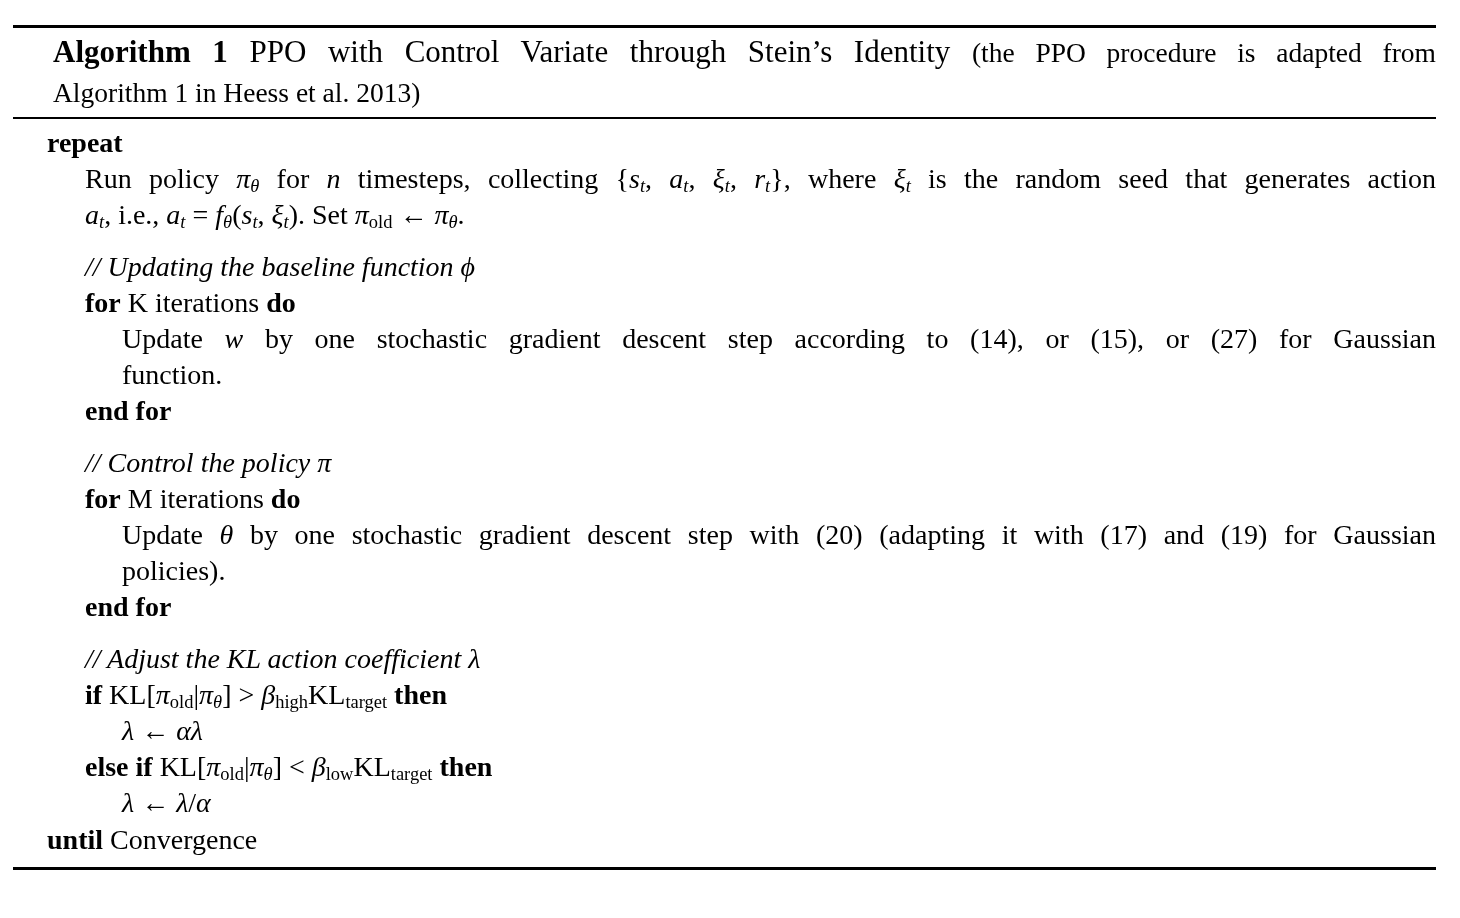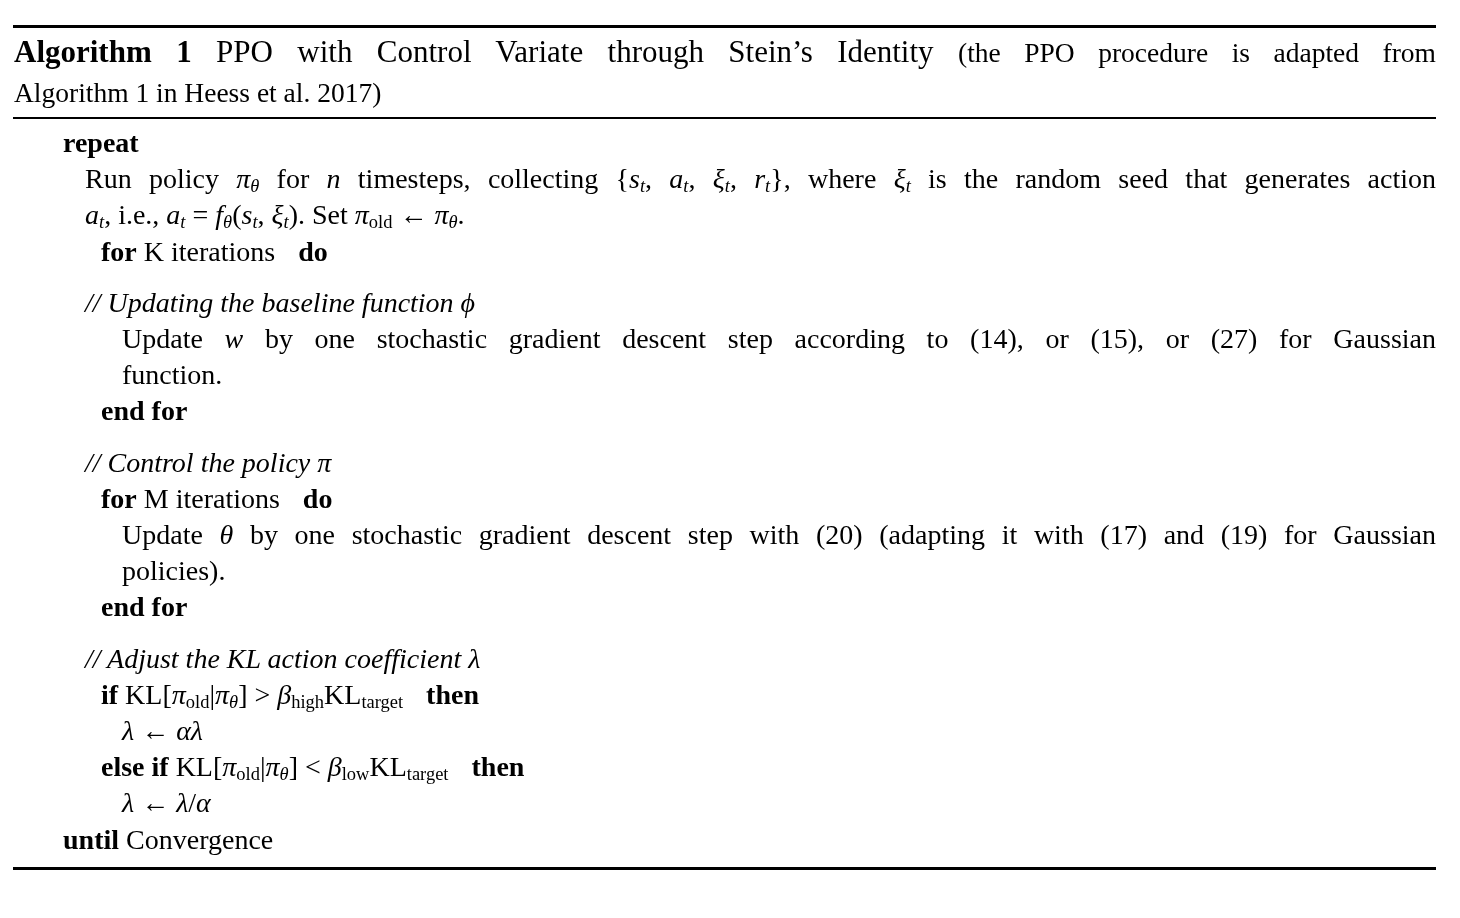--- a/index.html
+++ b/index.html
@@ -12,61 +12,61 @@
   }
   .page { position: relative; width: 1460px; height: 918px; }
   .algo { position: absolute; left: 13px; top: 25px; width: 1423px; }
 
   .rule { width: 100%; background: #000000; }
   .rule-top { height: 3px; }
   .rule-mid { height: 2px; }
   .rule-bottom { height: 3px; }
 
   .caption { font-size: 31px; line-height: 39px; padding: 4px 0 5px 1px; }
-  .caption .line { text-align: left; }
+  .caption .line { text-align: left; margin-left: 39px; }
   .caption .line.justify { text-align: justify; text-align-last: justify; }
   .caption .seg-tb { font-weight: bold; }
   .caption .seg-tr { }
   .caption .seg-ts { font-size: 27.5px; }
 
   .algo-body { font-size: 28px; line-height: 36.2px; padding: 6px 0 9px 0; }
   .algo-body .line { text-align: left; }
   .algo-body .line.justify { text-align: justify; text-align-last: justify; }
   .algo-body .indent-0 { padding-left: 34px; }
   .algo-body .indent-1 { padding-left: 72px; }
   .algo-body .indent-2 { padding-left: 109px; }
   .algo-body .gap { margin-top: 15px; }
 
-  .seg-b { font-weight: bold; margin-left: 16px; }
+  .seg-b { font-weight: bold; }
   .seg-r { }
   .seg-i { font-style: italic; }
   .seg-sub, .seg-subi {
     font-size: 66%;
     vertical-align: -0.24em;
     line-height: 0;
   }
   .seg-subi { font-style: italic; }
 </style>
 </head>
 <body>
 
 <div class="page">
   <div class="algo">
     <div class="rule rule-top"></div>
     <div class="caption">
         <div class="line indent-0 justify"><span class="seg-tb">Algorithm 1</span><span class="seg-tr"> PPO with Control Variate through Stein’s Identity </span><span class="seg-ts">(the PPO procedure is adapted from</span></div>
-        <div class="line indent-0"><span class="seg-ts">Algorithm 1 in Heess et al. 2017)</span></div>
+        <div class="line indent-0"><span class="seg-ts">Algorithm 1 in Heess et al. 2013)</span></div>
       </div>
     <div class="rule rule-mid"></div>
     <div class="algo-body">
         <div class="line indent-0"><span class="seg-b">repeat</span></div>
         <div class="line indent-1 justify"><span class="seg-r">Run policy </span><span class="seg-i">π</span><span class="seg-subi">θ</span><span class="seg-r"> for </span><span class="seg-i">n</span><span class="seg-r"> timesteps, collecting </span><span class="seg-r">{</span><span class="seg-i">s</span><span class="seg-subi">t</span><span class="seg-r">, </span><span class="seg-i">a</span><span class="seg-subi">t</span><span class="seg-r">, </span><span class="seg-i">ξ</span><span class="seg-subi">t</span><span class="seg-r">, </span><span class="seg-i">r</span><span class="seg-subi">t</span><span class="seg-r">}, where </span><span class="seg-i">ξ</span><span class="seg-subi">t</span><span class="seg-r"> is the random seed that generates action</span></div>
         <div class="line indent-1"><span class="seg-i">a</span><span class="seg-subi">t</span><span class="seg-r">, i.e., </span><span class="seg-i">a</span><span class="seg-subi">t</span><span class="seg-r"> = </span><span class="seg-i">f</span><span class="seg-subi">θ</span><span class="seg-r">(</span><span class="seg-i">s</span><span class="seg-subi">t</span><span class="seg-r">, </span><span class="seg-i">ξ</span><span class="seg-subi">t</span><span class="seg-r">). Set </span><span class="seg-i">π</span><span class="seg-sub">old</span><span class="seg-r"> ← </span><span class="seg-i">π</span><span class="seg-subi">θ</span><span class="seg-r">.</span></div>
+        <div class="line indent-1 gap"><span class="seg-i">// Updating the baseline function ϕ</span></div>
         <div class="line indent-1"><span class="seg-b">for</span><span class="seg-r"> K iterations </span><span class="seg-b">do</span></div>
-        <div class="line indent-1 gap"><span class="seg-i">// Updating the baseline function ϕ</span></div>
         <div class="line indent-2 justify"><span class="seg-r">Update </span><span class="seg-i">w</span><span class="seg-r"> by one stochastic gradient descent step according to (14), or (15), or (27) for Gaussian</span></div>
         <div class="line indent-2"><span class="seg-r">function.</span></div>
         <div class="line indent-1"><span class="seg-b">end for</span></div>
         <div class="line indent-1 gap"><span class="seg-i">// Control the policy π</span></div>
         <div class="line indent-1"><span class="seg-b">for</span><span class="seg-r"> M iterations </span><span class="seg-b">do</span></div>
         <div class="line indent-2 justify"><span class="seg-r">Update </span><span class="seg-i">θ</span><span class="seg-r"> by one stochastic gradient descent step with (20) (adapting it with (17) and (19) for Gaussian</span></div>
         <div class="line indent-2"><span class="seg-r">policies).</span></div>
         <div class="line indent-1"><span class="seg-b">end for</span></div>
         <div class="line indent-1 gap"><span class="seg-i">// Adjust the KL action coefficient λ</span></div>
         <div class="line indent-1"><span class="seg-b">if</span><span class="seg-r"> KL[</span><span class="seg-i">π</span><span class="seg-sub">old</span><span class="seg-r">|</span><span class="seg-i">π</span><span class="seg-subi">θ</span><span class="seg-r">] &gt; </span><span class="seg-i">β</span><span class="seg-sub">high</span><span class="seg-r">KL</span><span class="seg-sub">target</span><span class="seg-r"> </span><span class="seg-b">then</span></div>

